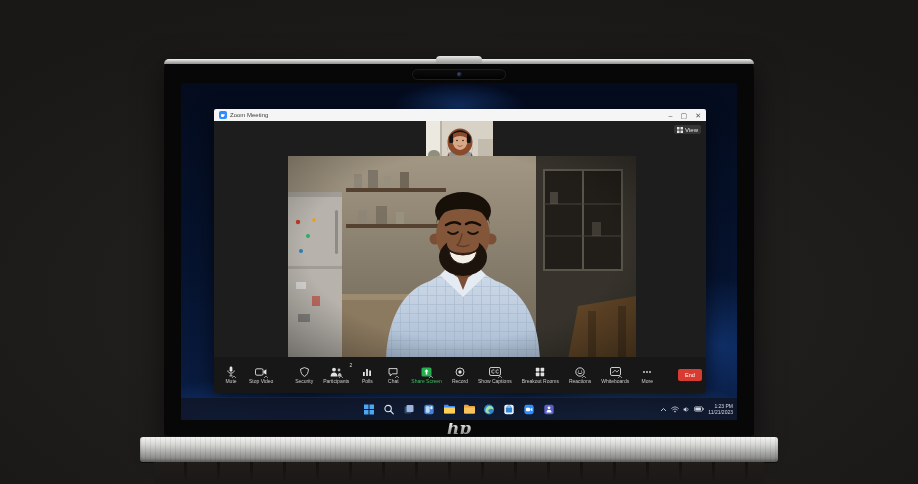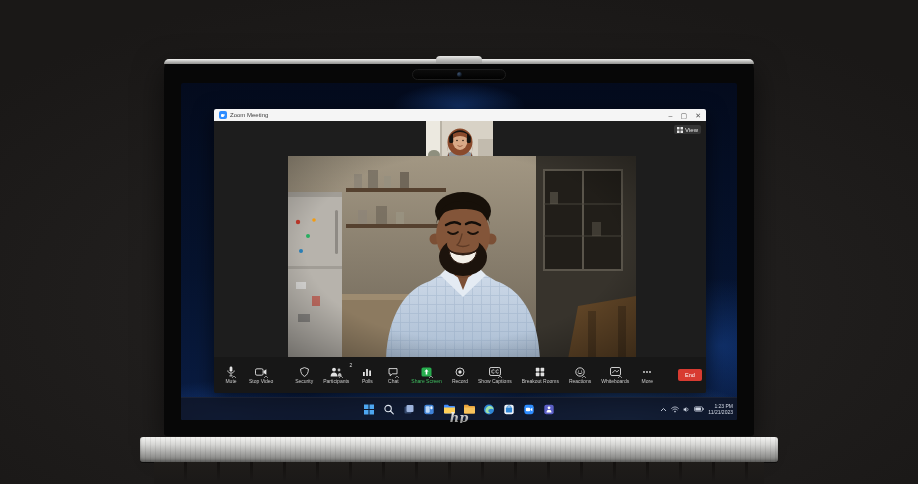--- a/index.html
+++ b/index.html
@@ -10,22 +10,22 @@
   .lid{position:absolute;left:164px;top:59px;width:590px;height:377px;background:#070707;
     border-radius:10px 10px 3px 3px;box-shadow:0 10px 30px rgba(0,0,0,.55);}
   .lid-edge{position:absolute;left:0;top:0;width:100%;height:5px;border-radius:10px 10px 0 0;
     background:linear-gradient(180deg,#f1f1ef,#b9b9b7 55%,#8e8e8c);}
   .lid-tab{position:absolute;left:50%;top:-3px;width:46px;height:7px;margin-left:-23px;
     border-radius:4px 4px 0 0;background:linear-gradient(180deg,#e9e9e7,#9a9a98);}
   .webcam{position:absolute;left:50%;top:10px;width:94px;height:11px;margin-left:-47px;
     background:linear-gradient(180deg,#0c0c0c,#020202);border:1px solid #1d1d1d;border-radius:6px;}
   .webcam .lens{position:absolute;left:50%;top:50%;width:5px;height:5px;margin:-2.5px 0 0 -2.5px;border-radius:50%;
     background:radial-gradient(circle at 35% 35%, #3c5270, #0a1018 70%);}
-  .hp-logo{position:absolute;left:50%;bottom:13px;transform:translateX(-50%);
-    font-family:"DejaVu Serif",serif;font-style:italic;font-weight:bold;font-size:13px;line-height:11px;
+  .hp-logo{position:absolute;left:50%;bottom:2px;transform:translateX(-50%);
+    font-family:"DejaVu Serif",serif;font-style:italic;font-weight:bold;font-size:17px;line-height:11px;
     background:linear-gradient(180deg,#efefef,#8d8d8b);-webkit-background-clip:text;background-clip:text;color:transparent;}
   .base{position:absolute;left:140px;top:437px;width:638px;height:47px;}
   .hinge{position:absolute;left:0;top:0;width:100%;height:25px;border-radius:3px;
     background:linear-gradient(180deg,#f4f4f2 0%,#d6d6d4 30%,#a9a9a7 62%,#777775 100%);
     box-shadow:0 1px 0 rgba(0,0,0,.5), inset 0 -2px 3px rgba(0,0,0,.25);}
   .hinge:after{content:"";position:absolute;inset:0;border-radius:3px;opacity:.18;
     background:repeating-linear-gradient(90deg,rgba(0,0,0,.35) 0 1px,transparent 1px 5px);}
   .keys{position:absolute;left:14px;top:25px;width:610px;height:22px;background:#151311;
     background:repeating-linear-gradient(90deg,#201d1a 0 30px,#120f0d 30px 33px);}
   .keys:after{content:"";position:absolute;inset:0;background:linear-gradient(180deg,rgba(27,25,24,.15),#1b1918 90%);}

